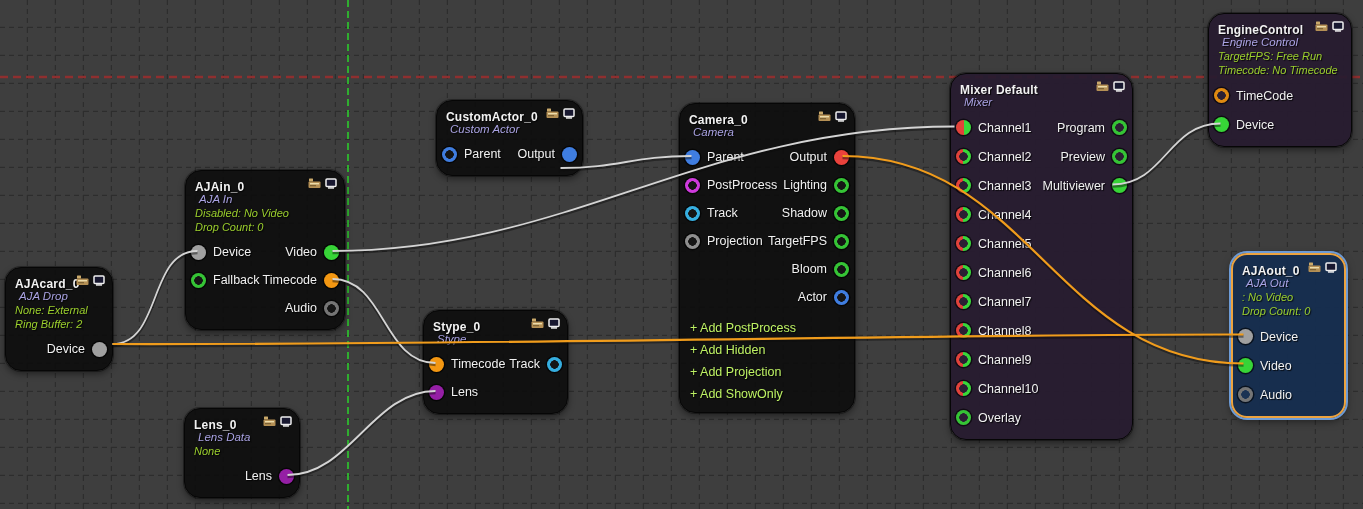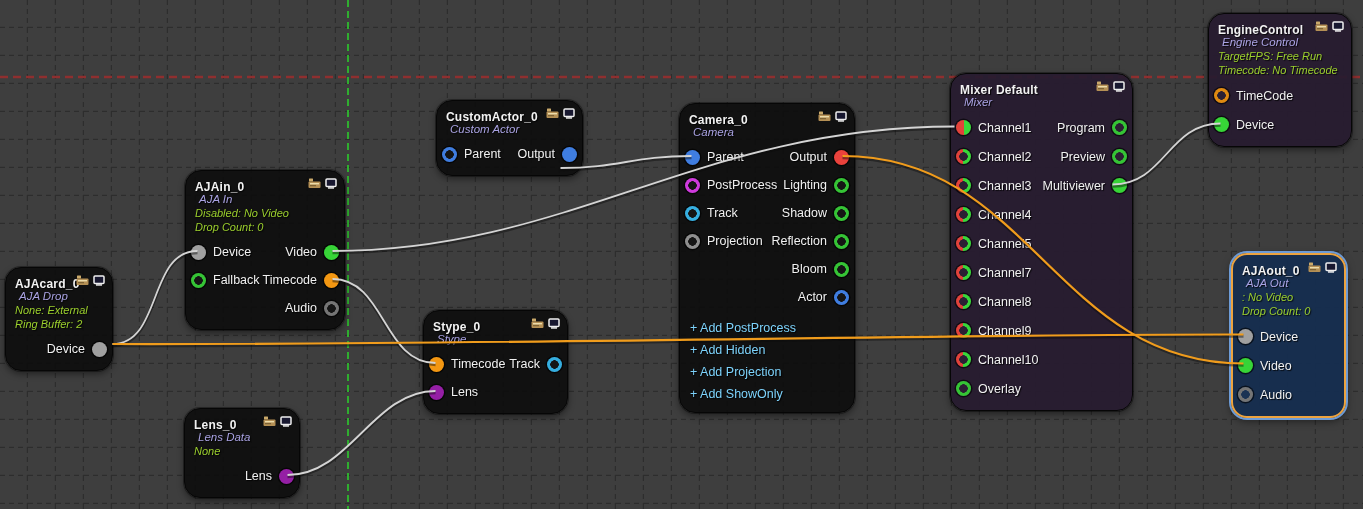--- a/index.html
+++ b/index.html
@@ -24,21 +24,21 @@
   .status{padding:0 9px;font-size:11px;font-style:italic;color:#9bcf2d;line-height:14px;white-space:nowrap;
        text-shadow:1px 1px 1px rgba(0,0,0,.8);}
   .rows{margin-top:4px;}
   .row{position:relative;height:28px;display:flex;align-items:center;font-size:12.5px;color:#f1f1f1;
        text-shadow:1px 1px 1px rgba(0,0,0,.85);white-space:nowrap;}
   .row-h29 .row{height:29px;}
   .lbl-l{margin-left:27px;}
   .lbl-r{margin-left:auto;margin-right:27px;}
   .row.out-only{justify-content:flex-end;}
   .actions{margin-top:6px;}
-  .action{height:22px;display:flex;align-items:center;padding-left:10px;font-size:12.5px;color:#7dd3fc;
+  .action{height:22px;display:flex;align-items:center;padding-left:10px;font-size:12.5px;color:#bef264;
        text-shadow:1px 1px 1px rgba(0,0,0,.85);cursor:pointer;}
 
   
   .pin{position:absolute;top:50%;width:15px;height:15px;margin-top:-7.5px;border-radius:50%;
        box-shadow:0 0 0 1.5px rgba(0,0,0,.6);}
   .pin.in{left:5px;} .pin.out{right:5px;}
   .p-gray{background:#a0a0a0;} .p-green{background:#37d437;} .p-orange{background:#f39712;}
   .p-blue{background:#3f7de0;} .p-red{background:#ea423c;} .p-purple{background:#951fa5;}
   .p-split{background:linear-gradient(90deg,#e2423a 0 50%,#38d838 50%);}
   .r-green{background:radial-gradient(circle,var(--hole) 0 4px,#35c435 4.5px);}
@@ -238,21 +238,21 @@
       </div>
       <div class="row">
         <span class="pin in r-cyan"></span>
         <span class="lbl-l">Track</span>
         <span class="lbl-r">Shadow</span>
         <span class="pin out r-green"></span>
       </div>
       <div class="row">
         <span class="pin in r-gray"></span>
         <span class="lbl-l">Projection</span>
-        <span class="lbl-r">Reflection</span>
+        <span class="lbl-r">TargetFPS</span>
         <span class="pin out r-green"></span>
       </div>
       <div class="row out-only">
         <span class="lbl-r">Bloom</span>
         <span class="pin out r-green"></span>
       </div>
       <div class="row out-only">
         <span class="lbl-r">Actor</span>
         <span class="pin out r-blue"></span>
       </div>
@@ -299,20 +299,24 @@
         <span class="lbl-r">Multiviewer</span>
         <span class="pin out p-green"></span>
       </div>
       <div class="row">
         <span class="pin in r-split"></span>
         <span class="lbl-l">Channel4</span>
       </div>
       <div class="row">
         <span class="pin in r-split"></span>
         <span class="lbl-l">Channel5</span>
+      </div>
+      <div class="row">
+        <span class="pin in r-split"></span>
+        <span class="lbl-l">Channel6</span>
       </div>
       <div class="row">
         <span class="pin in r-split"></span>
         <span class="lbl-l">Channel7</span>
       </div>
       <div class="row">
         <span class="pin in r-split"></span>
         <span class="lbl-l">Channel8</span>
       </div>
       <div class="row">

